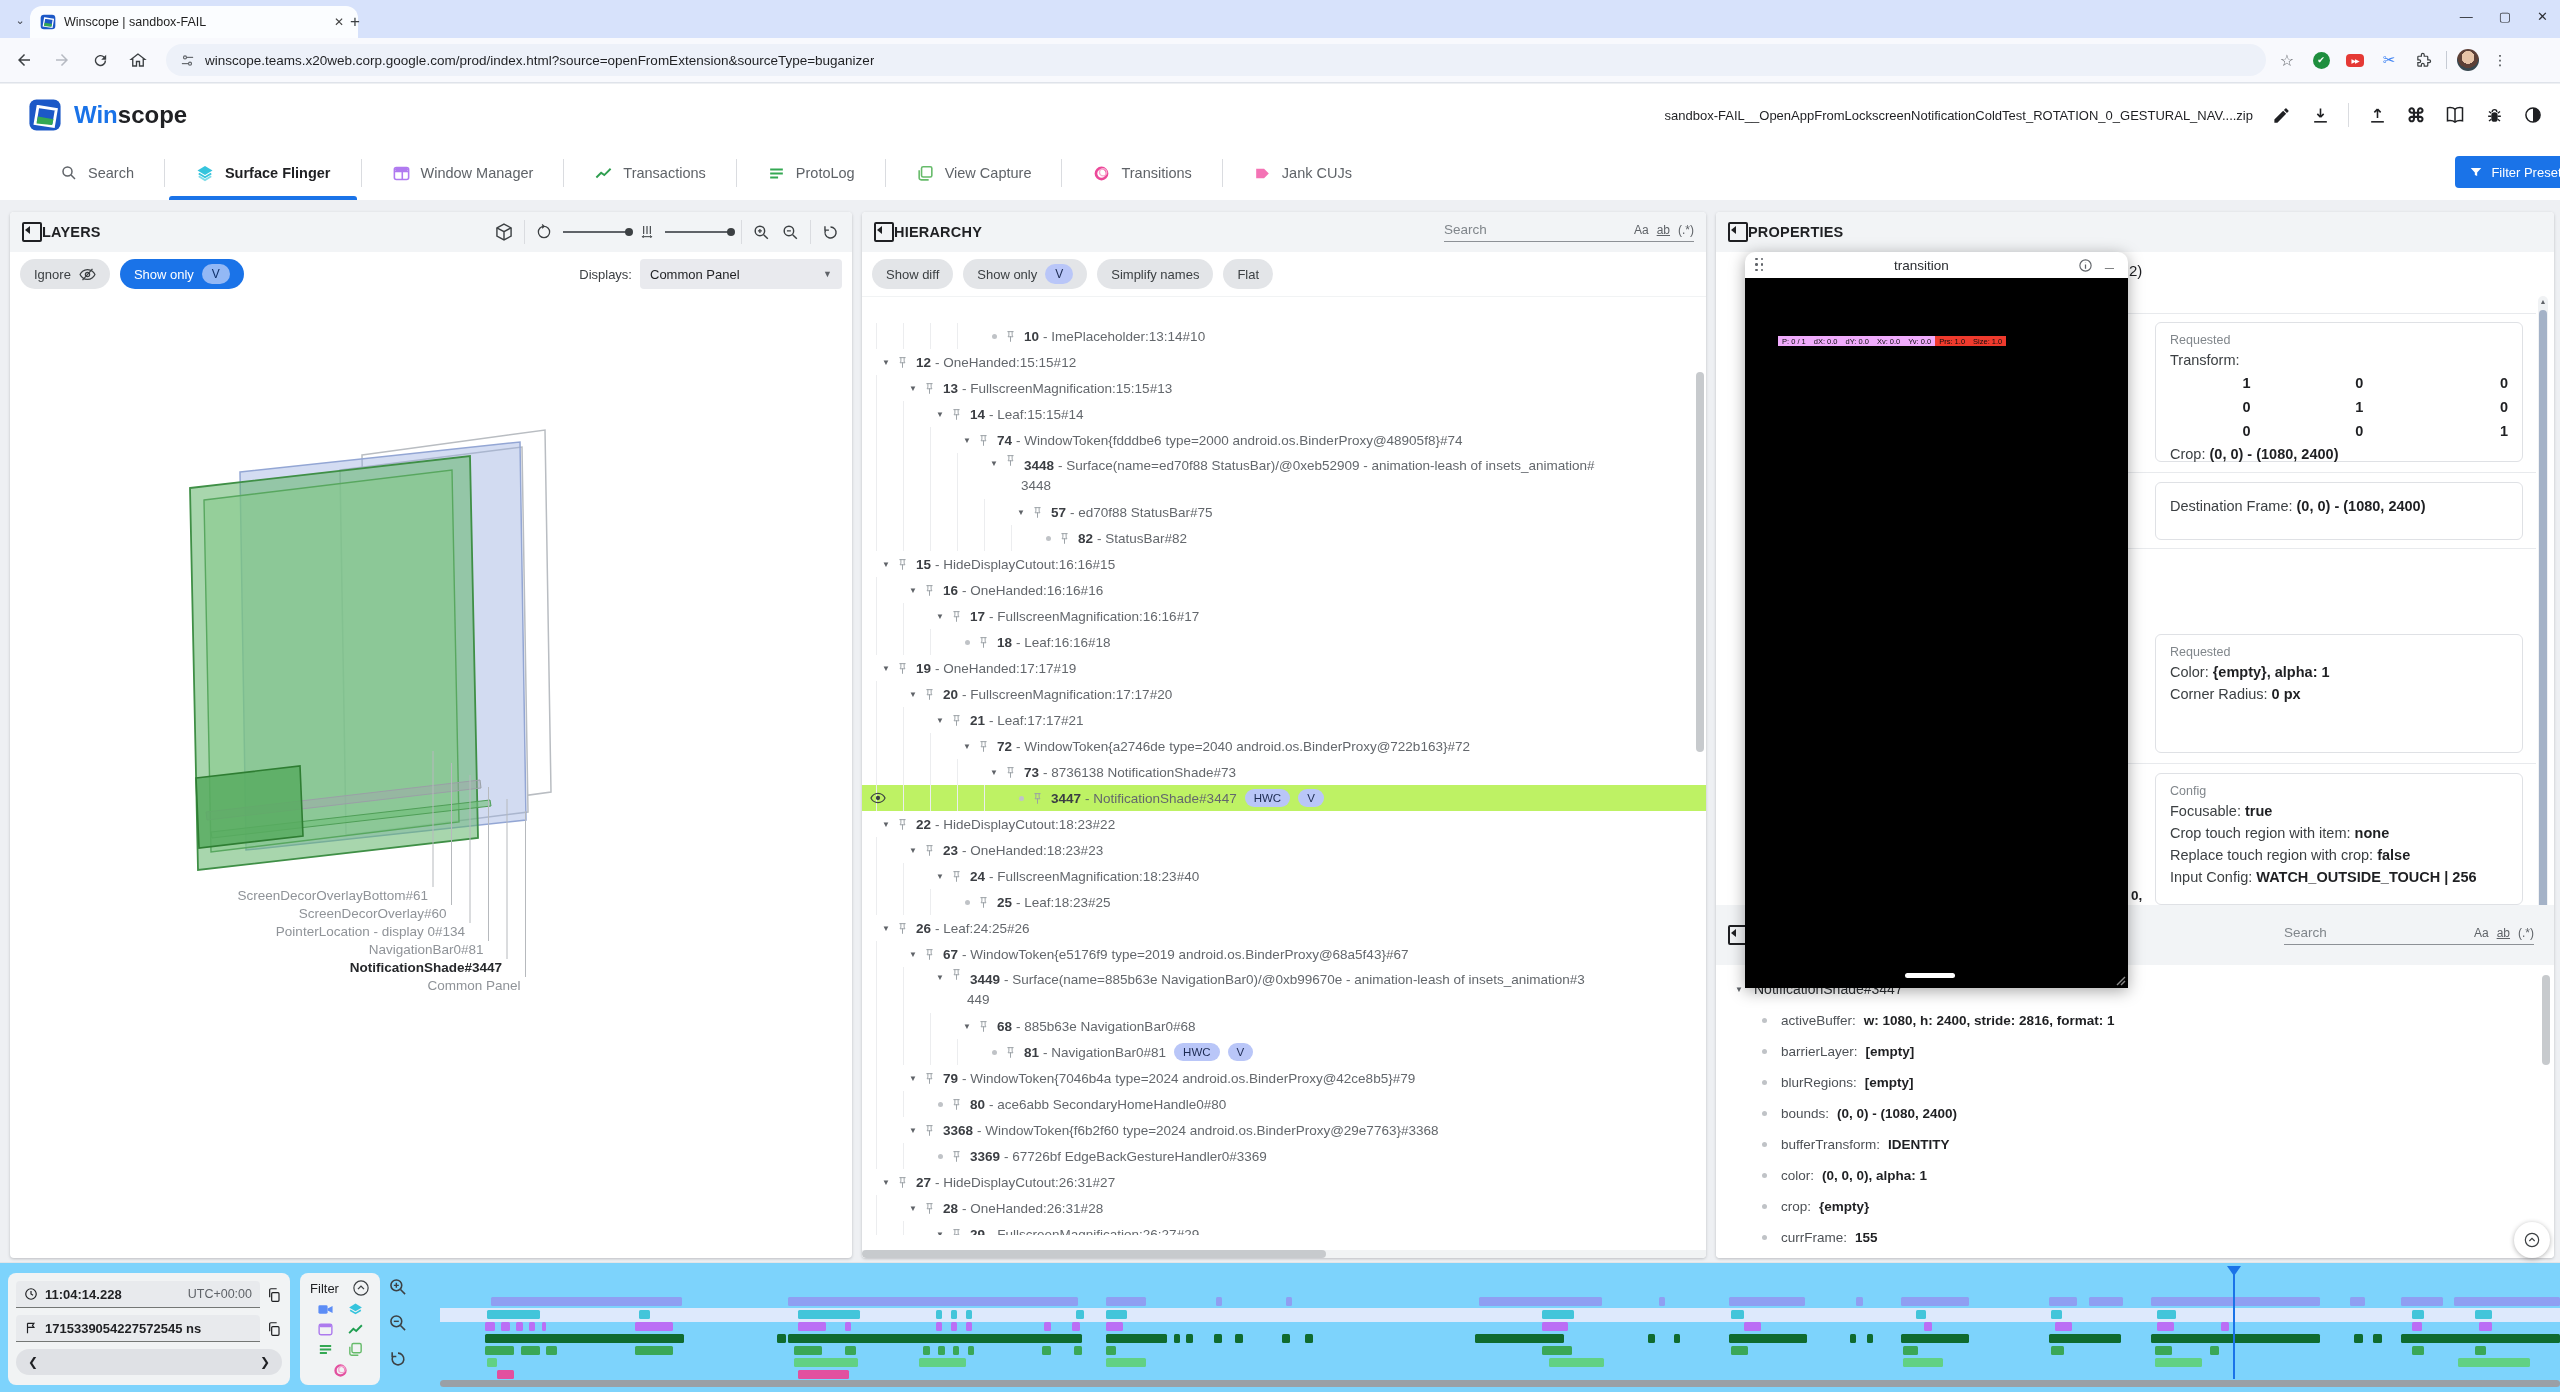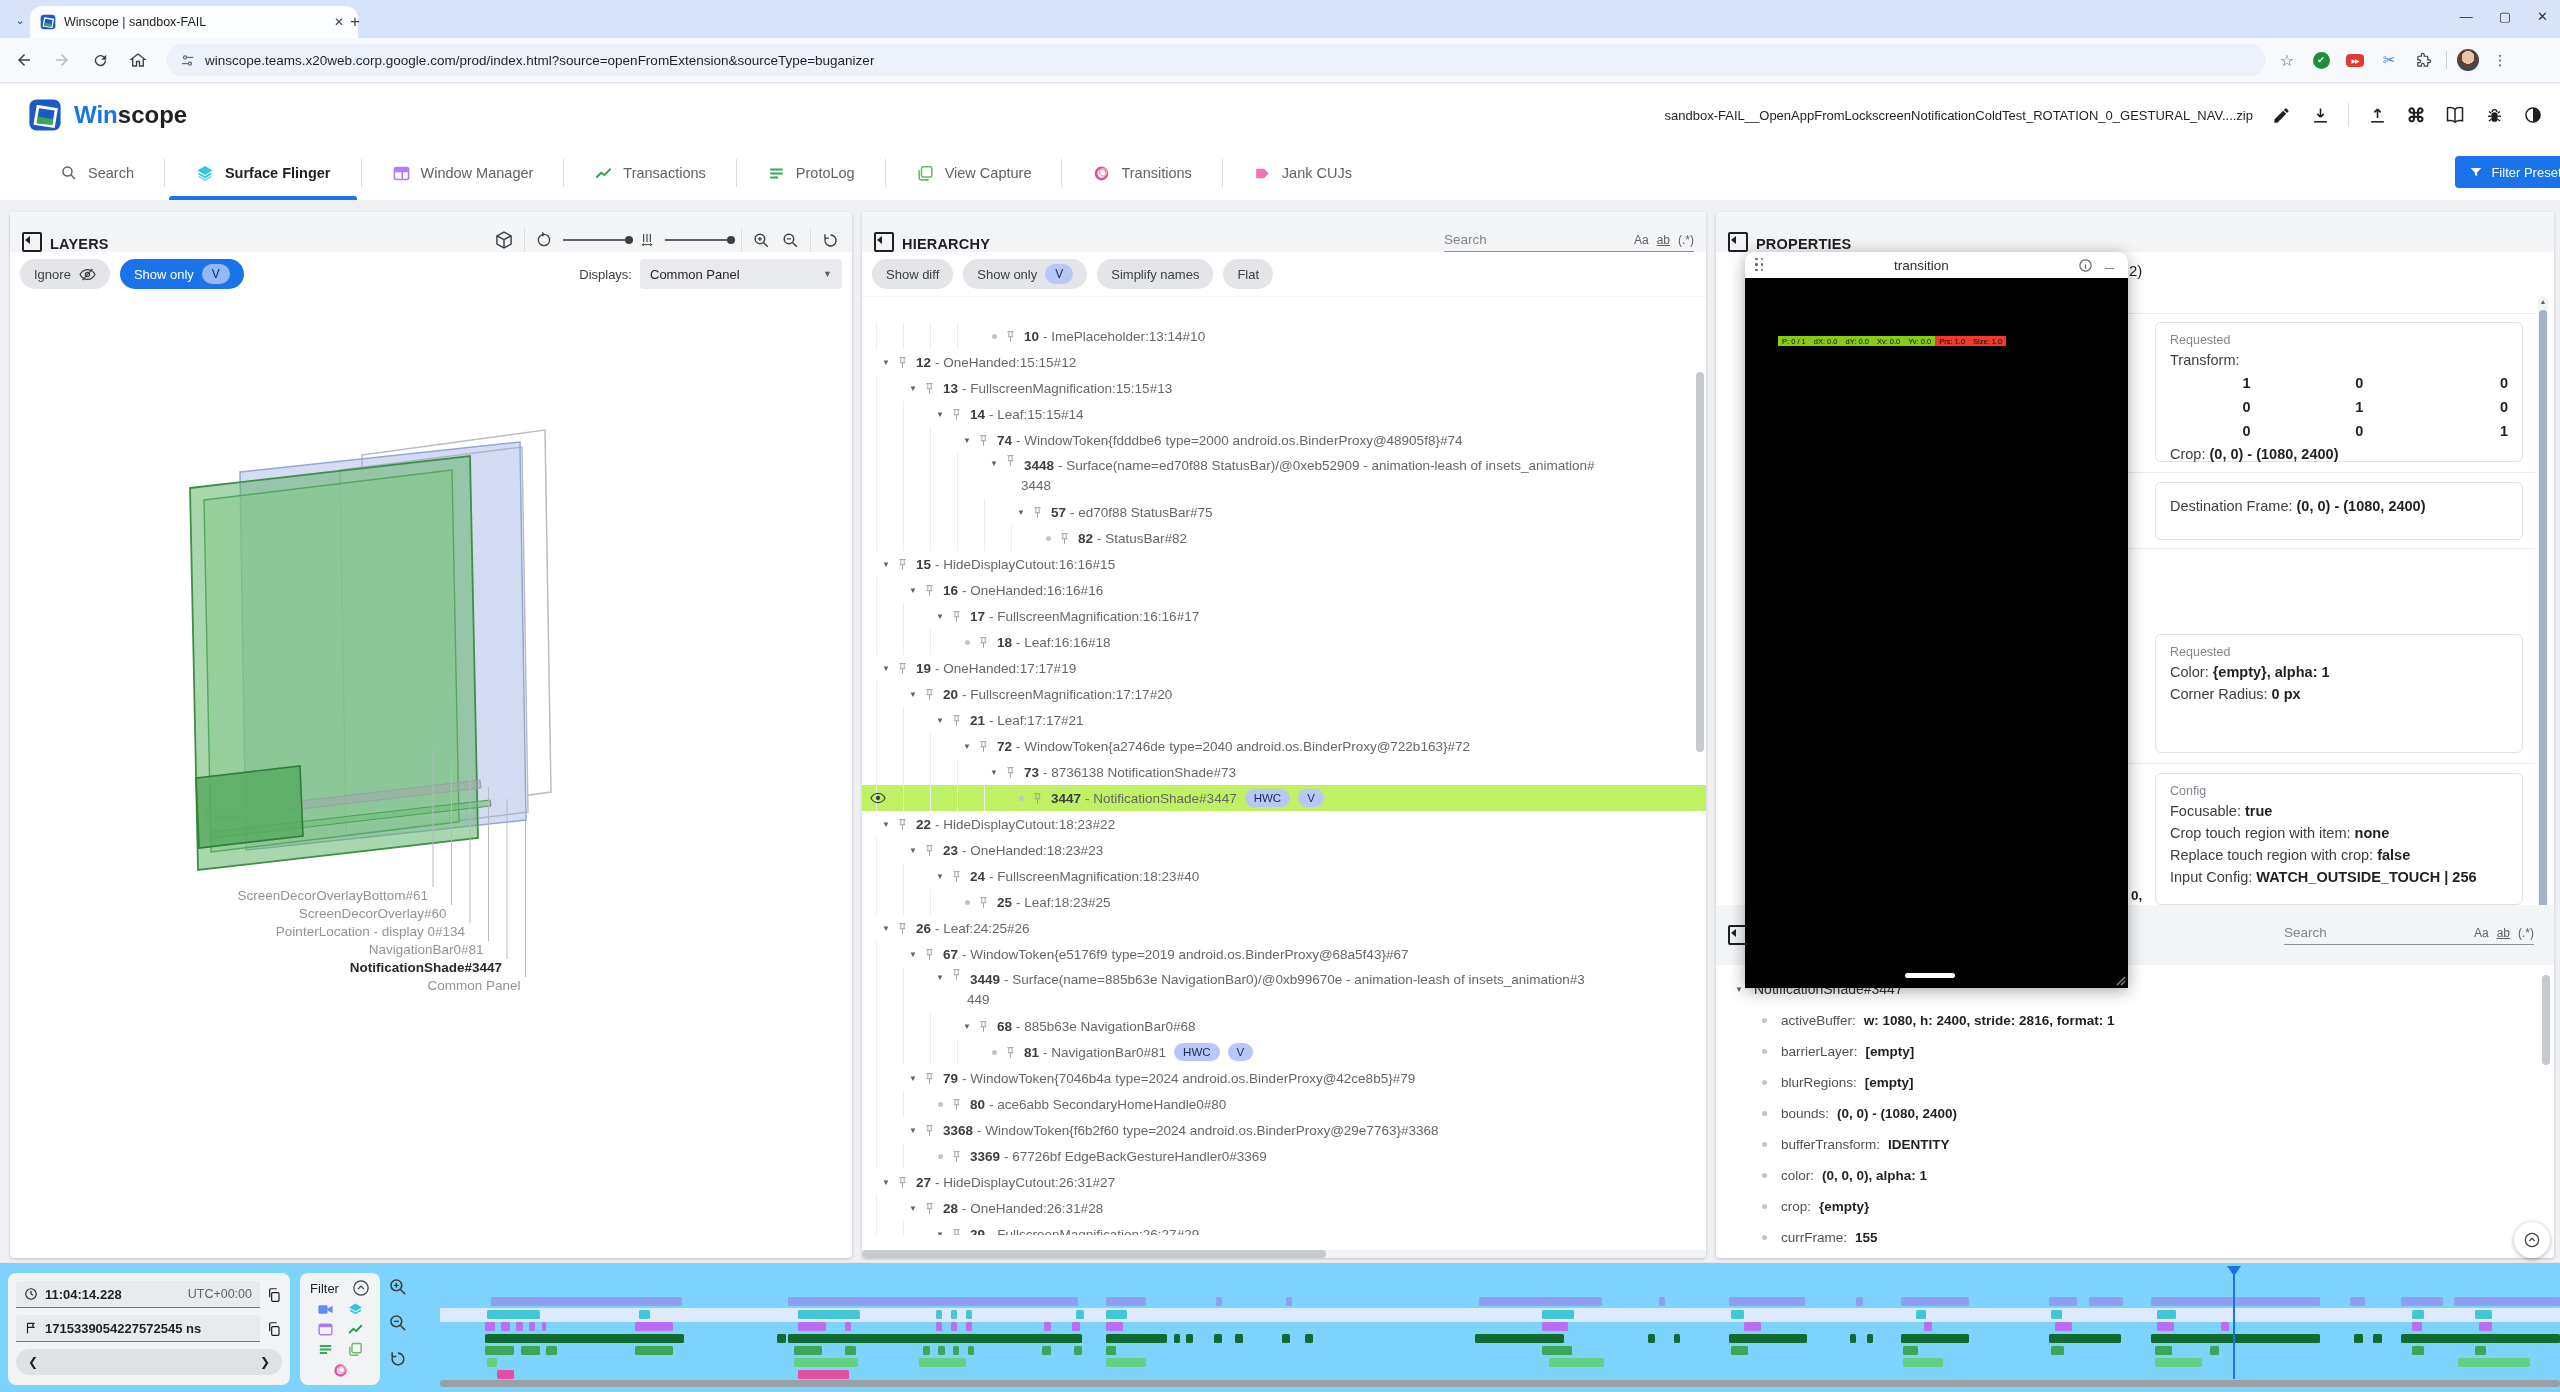--- a/index.html
+++ b/index.html
@@ -37,21 +37,21 @@
   .vdiv{width:1px;height:24px;background:#dadce0}
   
   #viewtabs{left:0;top:146px;width:2560px;height:54px;background:#fff;display:flex;align-items:stretch;padding-left:30px}
   .vtab{display:flex;align-items:center;gap:10px;padding:0 30px;font-size:14.5px;color:#5f6368;position:relative}
   .vtab.active{color:#1f2023;font-weight:700}
   .vtab.active::after{content:"";position:absolute;left:4px;right:4px;bottom:0;height:4px;background:#1a73e8;border-radius:3px 3px 0 0}
   .tdiv{width:1px;background:#dadce0;margin:13px 0}
   #filter-presets{position:absolute;right:8px;top:10px;height:32px;background:#1a73e8;color:#fff;font-size:13px;border-radius:4px;display:flex;align-items:center;gap:8px;padding:0 14px}
   
   .panel{position:absolute;background:#fff;border-radius:4px;box-shadow:0 1px 3px rgba(60,64,67,.28);overflow:hidden}
-  .phead{height:40px;background:#f2f4f6;display:flex;align-items:flex-end;padding:0 12px;gap:8px}
+  .phead{height:40px;background:#f2f4f6;display:flex;align-items:center;padding:0 12px;}
   .ptitle{font-size:14.5px;font-weight:700;color:#1f2023;letter-spacing:.2px}
   .collapse-ic{width:16px;height:16px;border:2px solid #1f2023;border-radius:2px;position:relative;flex:none}
   .collapse-ic::after{content:"";position:absolute;left:1px;top:2px;border-top:4px solid transparent;border-bottom:4px solid transparent;border-right:5px solid #1f2023}
   .chip{height:30px;border-radius:16px;background:#e3e5e8;color:#3c4043;font-size:13px;display:inline-flex;align-items:center;padding:0 14px;gap:8px;white-space:nowrap}
   .chip.blue{background:#1a73e8;color:#fff}
   .badge{background:#b9c6f8;color:#1c2a52;border-radius:10px;padding:0 10px;font-size:12px;height:20px;display:inline-flex;align-items:center}
   .chip.blue .badge{background:#93b8f5;color:#10316b}
   
   .sfield{display:flex;align-items:end;border-bottom:1px solid #8d9196;padding-bottom:4px;gap:8px}
   .sph{color:#80868b;font-size:13.5px;flex:1}
@@ -107,21 +107,21 @@
   .pval{font-weight:700;color:#1f2023}
   #p-tree-vscroll{position:absolute;right:4px;top:763px;width:8px;height:90px;background:#c7cacd;border-radius:4px}
   
   #overlay{left:1745px;top:252px;width:383px;z-index:60;filter:drop-shadow(0 3px 8px rgba(0,0,0,.35))}
   #overlay-title{height:26px;background:#fff;border-radius:10px 10px 0 0;display:flex;align-items:center;padding:0 10px;gap:6px}
   #ov-handle{display:grid;grid-template-columns:4px 4px;grid-auto-rows:4px;gap:1.5px}
   #ov-handle i{width:2.5px;height:2.5px;border-radius:50%;background:#5f6368}
   #ov-title-text{flex:1;text-align:center;font-size:13.5px;color:#2a2d31}
   #overlay-body{height:710px;background:#000;position:relative}
   #ov-chips{position:absolute;left:33px;top:58px;display:flex}
-  .ovchip{height:10px;display:flex;align-items:center;padding:0 4px;font-size:7.5px;color:#0c0c0c;background:#84cc16;white-space:nowrap}
+  .ovchip{height:10px;display:flex;align-items:center;padding:0 4px;font-size:7.5px;color:#0c0c0c;background:#f0abfc;white-space:nowrap}
   .ovchip.red{background:#ef3a2d}
   #ov-homebar{position:absolute;left:160px;bottom:10px;width:50px;height:5px;border-radius:3px;background:#fff}
   #ov-resize{position:absolute;right:2px;bottom:2px}
   #collapse-fab{left:2514px;top:1222px;width:36px;height:36px;border-radius:50%;background:#fff;box-shadow:0 1px 5px rgba(0,0,0,.3);display:flex;align-items:center;justify-content:center;z-index:70}
   
   #timeline{left:0;top:1262px;width:2560px;height:130px;background:#7dd3fc;border-top:1px solid #e3e5e8}
   .tcard{position:absolute;background:#f1f3f4;border-radius:8px}
   #ts-card{left:8px;top:10px;width:282px;height:112px;padding:8px 8px 0;box-sizing:border-box}
   .tfield{height:26px;background:#e8eaed;border-bottom:1px solid #747775;border-radius:4px 4px 0 0;display:flex;align-items:center;gap:7px;padding:0 8px;font-size:13px;font-weight:700;color:#1f2023;flex:1}
   .tfield .sub{margin-left:auto;font-weight:400;color:#5f6368;font-size:12.5px}

